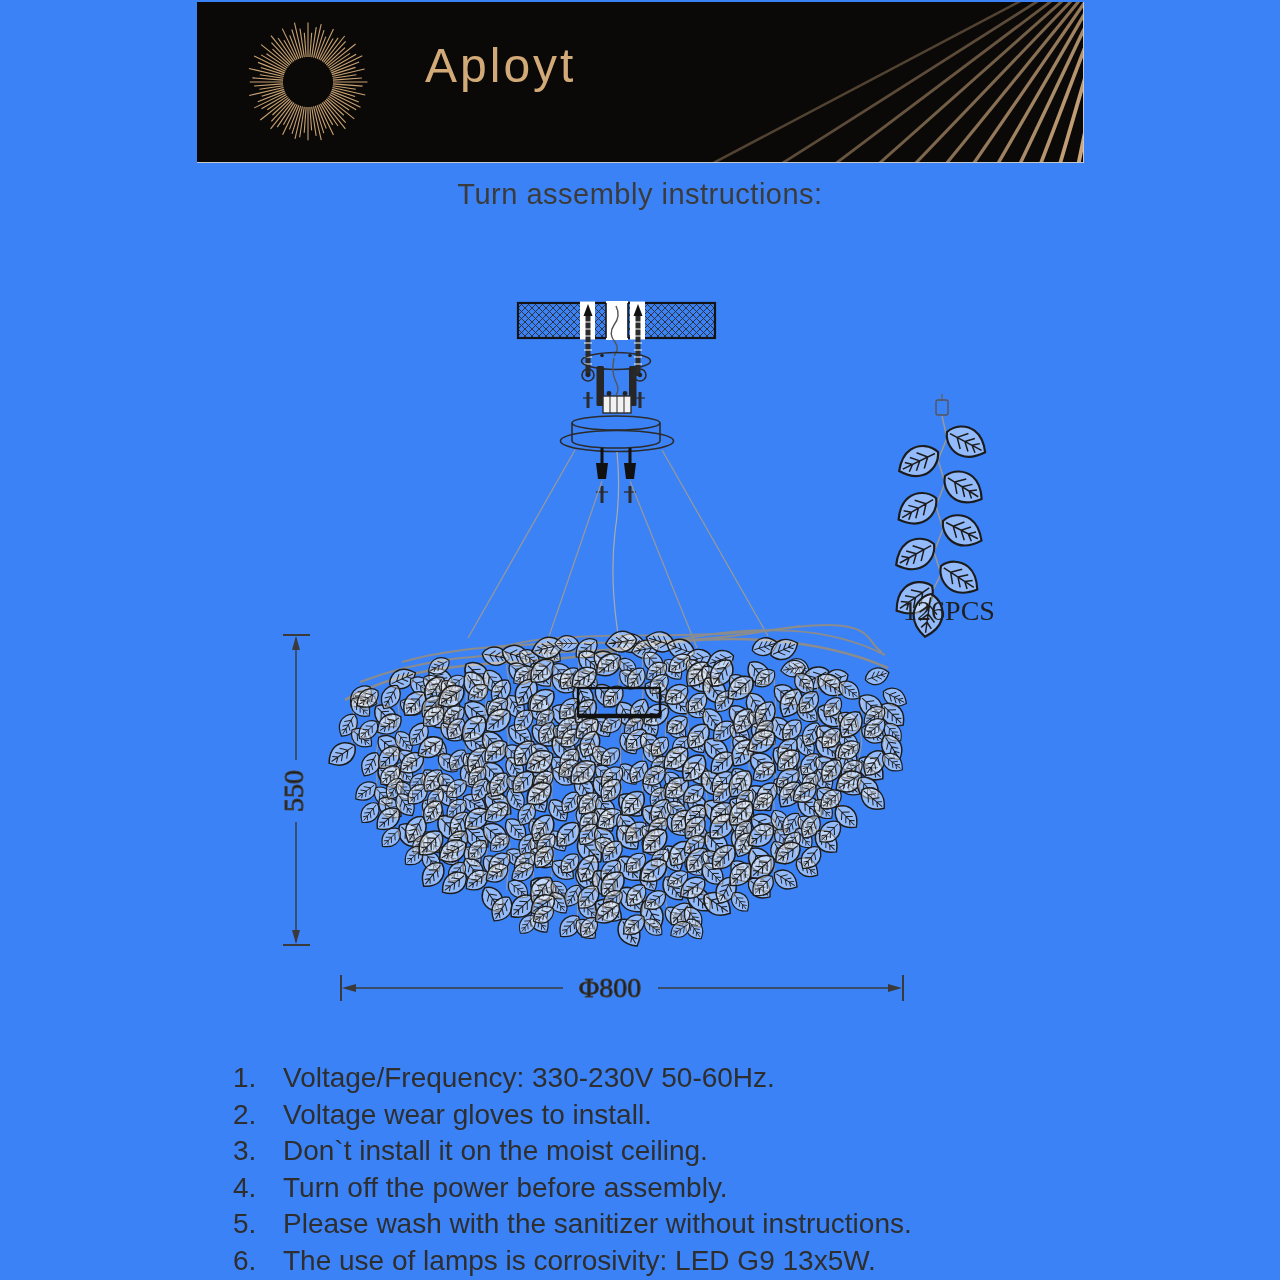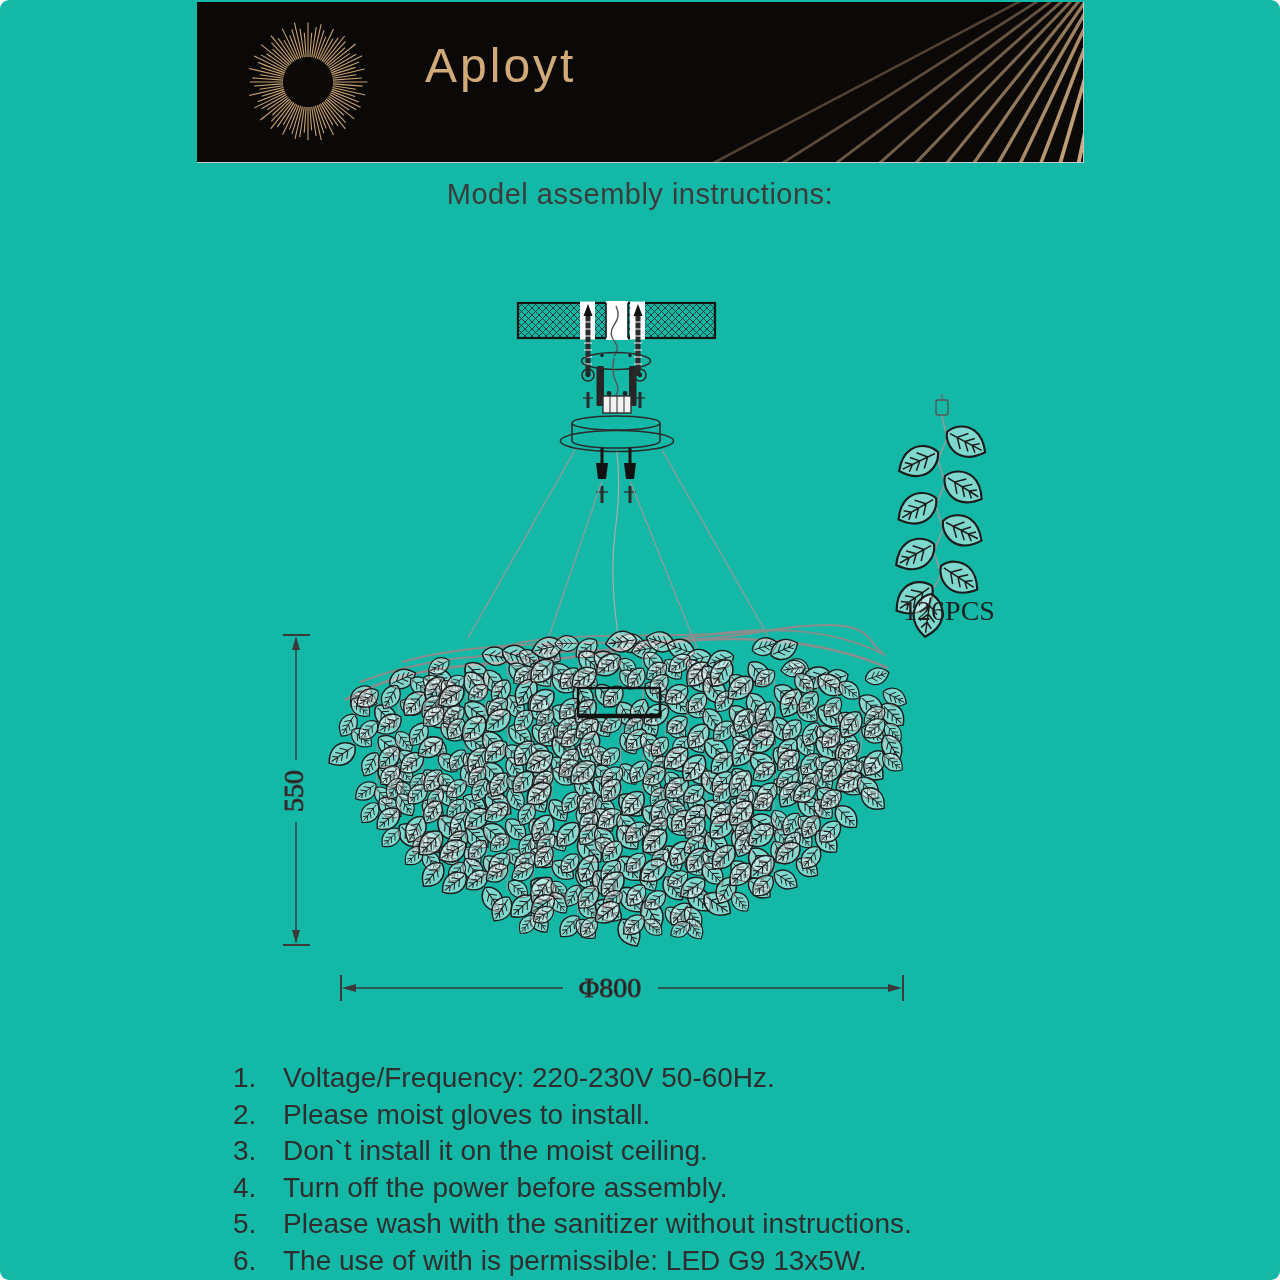--- a/index.html
+++ b/index.html
@@ -1,17 +1,17 @@
 <!DOCTYPE html>
 <html><head>
 <meta charset="utf-8">
 <style>
   html,body{margin:0;padding:0;background:#ffffff;}
-  .page{position:relative;width:1280px;height:1280px;background:#14b8a6;overflow:hidden;
-        font-family:"Liberation Sans", sans-serif;border-radius:9px;}
+  .page{position:relative;width:1280px;height:1280px;background:#3b82f6;overflow:hidden;
+        font-family:"Liberation Sans", sans-serif;}
   .banner{position:absolute;left:197px;top:2px;width:886px;height:160px;background:#0b0908;
           overflow:hidden;border-right:1px solid #c8c8c8;border-bottom:1px solid #c8c8c8;}
   .banner svg{position:absolute;top:0;}
   #sunburst{left:26px;width:170px;height:160px;}
   #rays{right:0;width:600px;height:160px;}
   .brand{position:absolute;left:228px;top:36px;color:#d2aa78;font-size:48px;letter-spacing:3px;
          font-weight:400;}
   .title{position:absolute;left:0;top:176px;width:100%;text-align:center;color:#3b3b3b;
          font-size:29px;line-height:37px;letter-spacing:0.5px;}
   #diagram{position:absolute;left:0;top:0;width:1280px;height:1280px;}
@@ -125,21 +125,21 @@
         <line x1="640" y1="-55" x2="39.572162468392094" y2="681.1972642689709" stroke="#d9b183" stroke-width="3.16" opacity="0.615"></line>
         <line x1="640" y1="-55" x2="-17.536015176886394" y2="630.6722166934442" stroke="#d9b183" stroke-width="3.04" opacity="0.56"></line>
         <line x1="640" y1="-55" x2="-70.4081859736051" y2="575.7299020196297" stroke="#d9b183" stroke-width="2.92" opacity="0.505"></line>
         <line x1="640" y1="-55" x2="-118.70373454492824" y2="516.7242719944458" stroke="#d9b183" stroke-width="2.8" opacity="0.44999999999999996"></line>
         <line x1="640" y1="-55" x2="-162.11152922691429" y2="454.0354552300468" stroke="#d9b183" stroke-width="2.68" opacity="0.395"></line>
         <line x1="640" y1="-55" x2="-200.3519264543295" y2="388.0673083228971" stroke="#d9b183" stroke-width="2.56" opacity="0.33999999999999997"></line>
       </svg>
   </div>
 
   <div class="title">
-    <div>Model assembly instructions:</div>
+    <div>Turn assembly instructions:</div>
   </div>
 
   <svg id="diagram" viewBox="0 0 1280 1280">
     <defs>
       <pattern id="hatch" width="7" height="7" patternUnits="userSpaceOnUse">
         <path d="M0,7 L7,0 M0,0 L7,7" stroke="#2c2c2c" stroke-width="0.9"></path>
       </pattern>
       <g id="leaf">
         <path d="M0,0 C7,2.5 11.5,10 10.5,17.5 C9.5,24.5 5,28.5 0,32 C-5,28.5 -9.5,24.5 -10.5,17.5 C-11.5,10 -7,2.5 0,0 Z" fill="#ffffff" fill-opacity="0.45" stroke="#1b1b1b" stroke-width="1.6"></path>
         <path d="M0,2.5 L0,29 M0,8.5 L6.5,14.5 M0,8.5 L-6.5,14.5 M0,15 L5.5,20.5 M0,15 L-5.5,20.5 M0,21 L3.8,25.5 M0,21 L-3.8,25.5" stroke="#1b1b1b" stroke-width="1.1" fill="none"></path>
@@ -749,36 +749,36 @@
       <line x1="658" y1="988" x2="892" y2="988" stroke-width="1.4"></line>
       <polygon points="356,984 356,992 342,988" fill="#3a3a3a" stroke="none"></polygon>
       <polygon points="888,984 888,992 902,988" fill="#3a3a3a" stroke="none"></polygon>
       <text class="dimtext" x="610" y="997" text-anchor="middle">Φ800</text>
     </g>
   </svg>
 
   <ol class="instructions">
     <li>
         <span class="num">1.</span>
-        <span>Voltage/Frequency: 220-230V 50-60Hz.</span>
+        <span>Voltage/Frequency: 330-230V 50-60Hz.</span>
       </li>
     <li>
         <span class="num">2.</span>
-        <span>Please moist gloves to install.</span>
+        <span>Voltage wear gloves to install.</span>
       </li>
     <li>
         <span class="num">3.</span>
         <span>Don`t install it on the moist ceiling.</span>
       </li>
     <li>
         <span class="num">4.</span>
         <span>Turn off the power before assembly.</span>
       </li>
     <li>
         <span class="num">5.</span>
         <span>Please wash with the sanitizer without instructions.</span>
       </li>
     <li>
         <span class="num">6.</span>
-        <span>The use of with is permissible: LED G9 13x5W.</span>
+        <span>The use of lamps is corrosivity: LED G9 13x5W.</span>
       </li>
   </ol>
 </div>
 
 </body></html>

